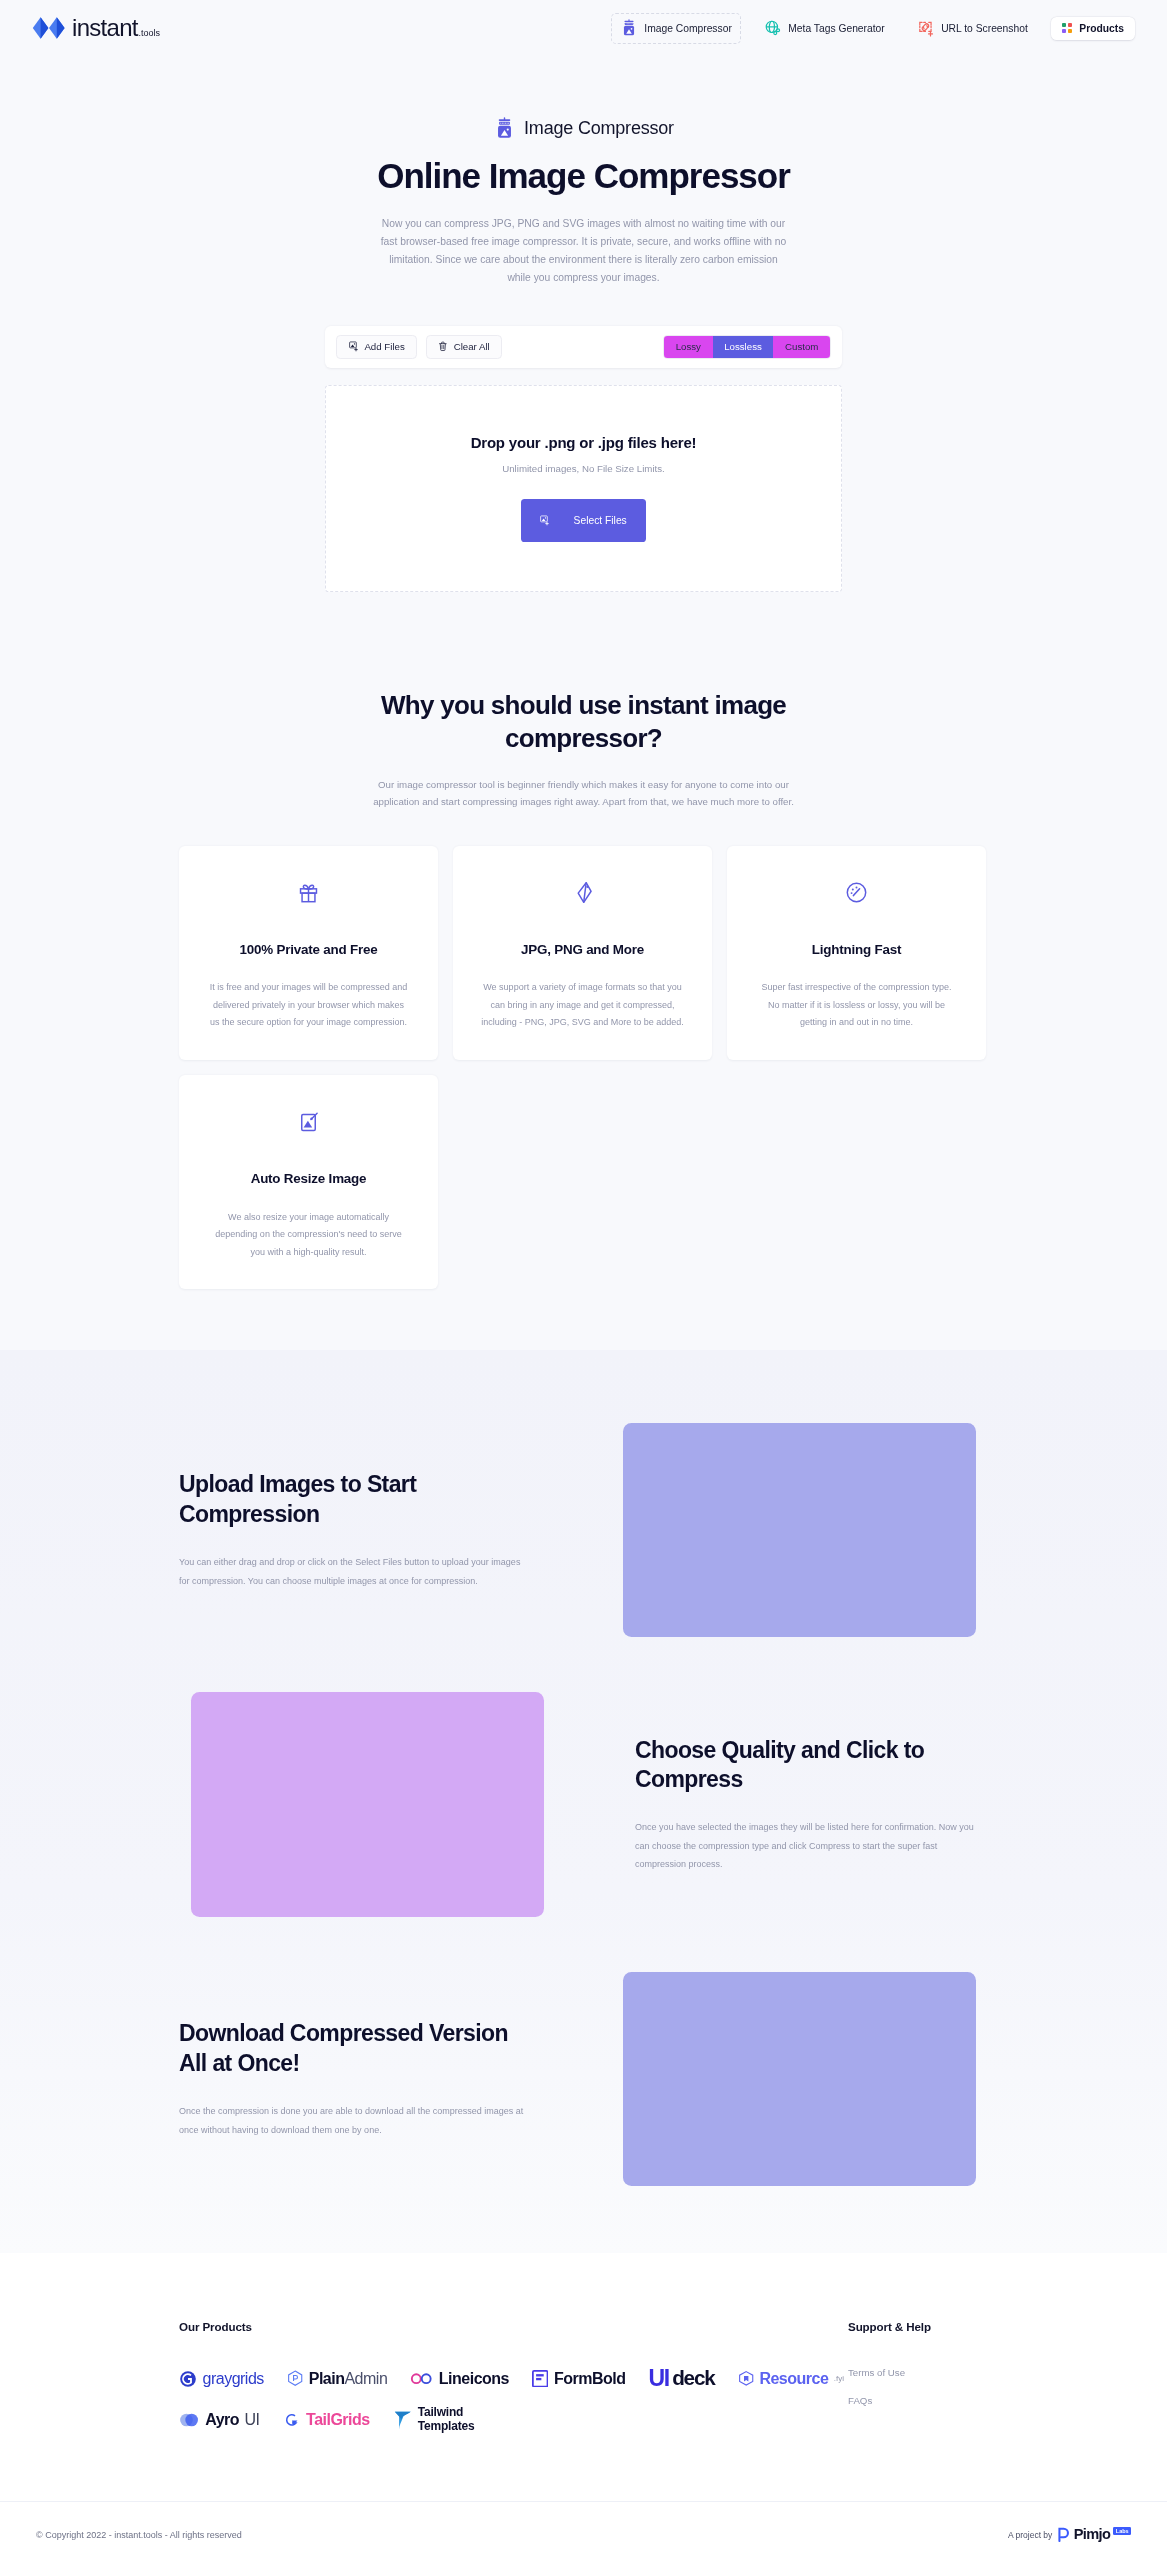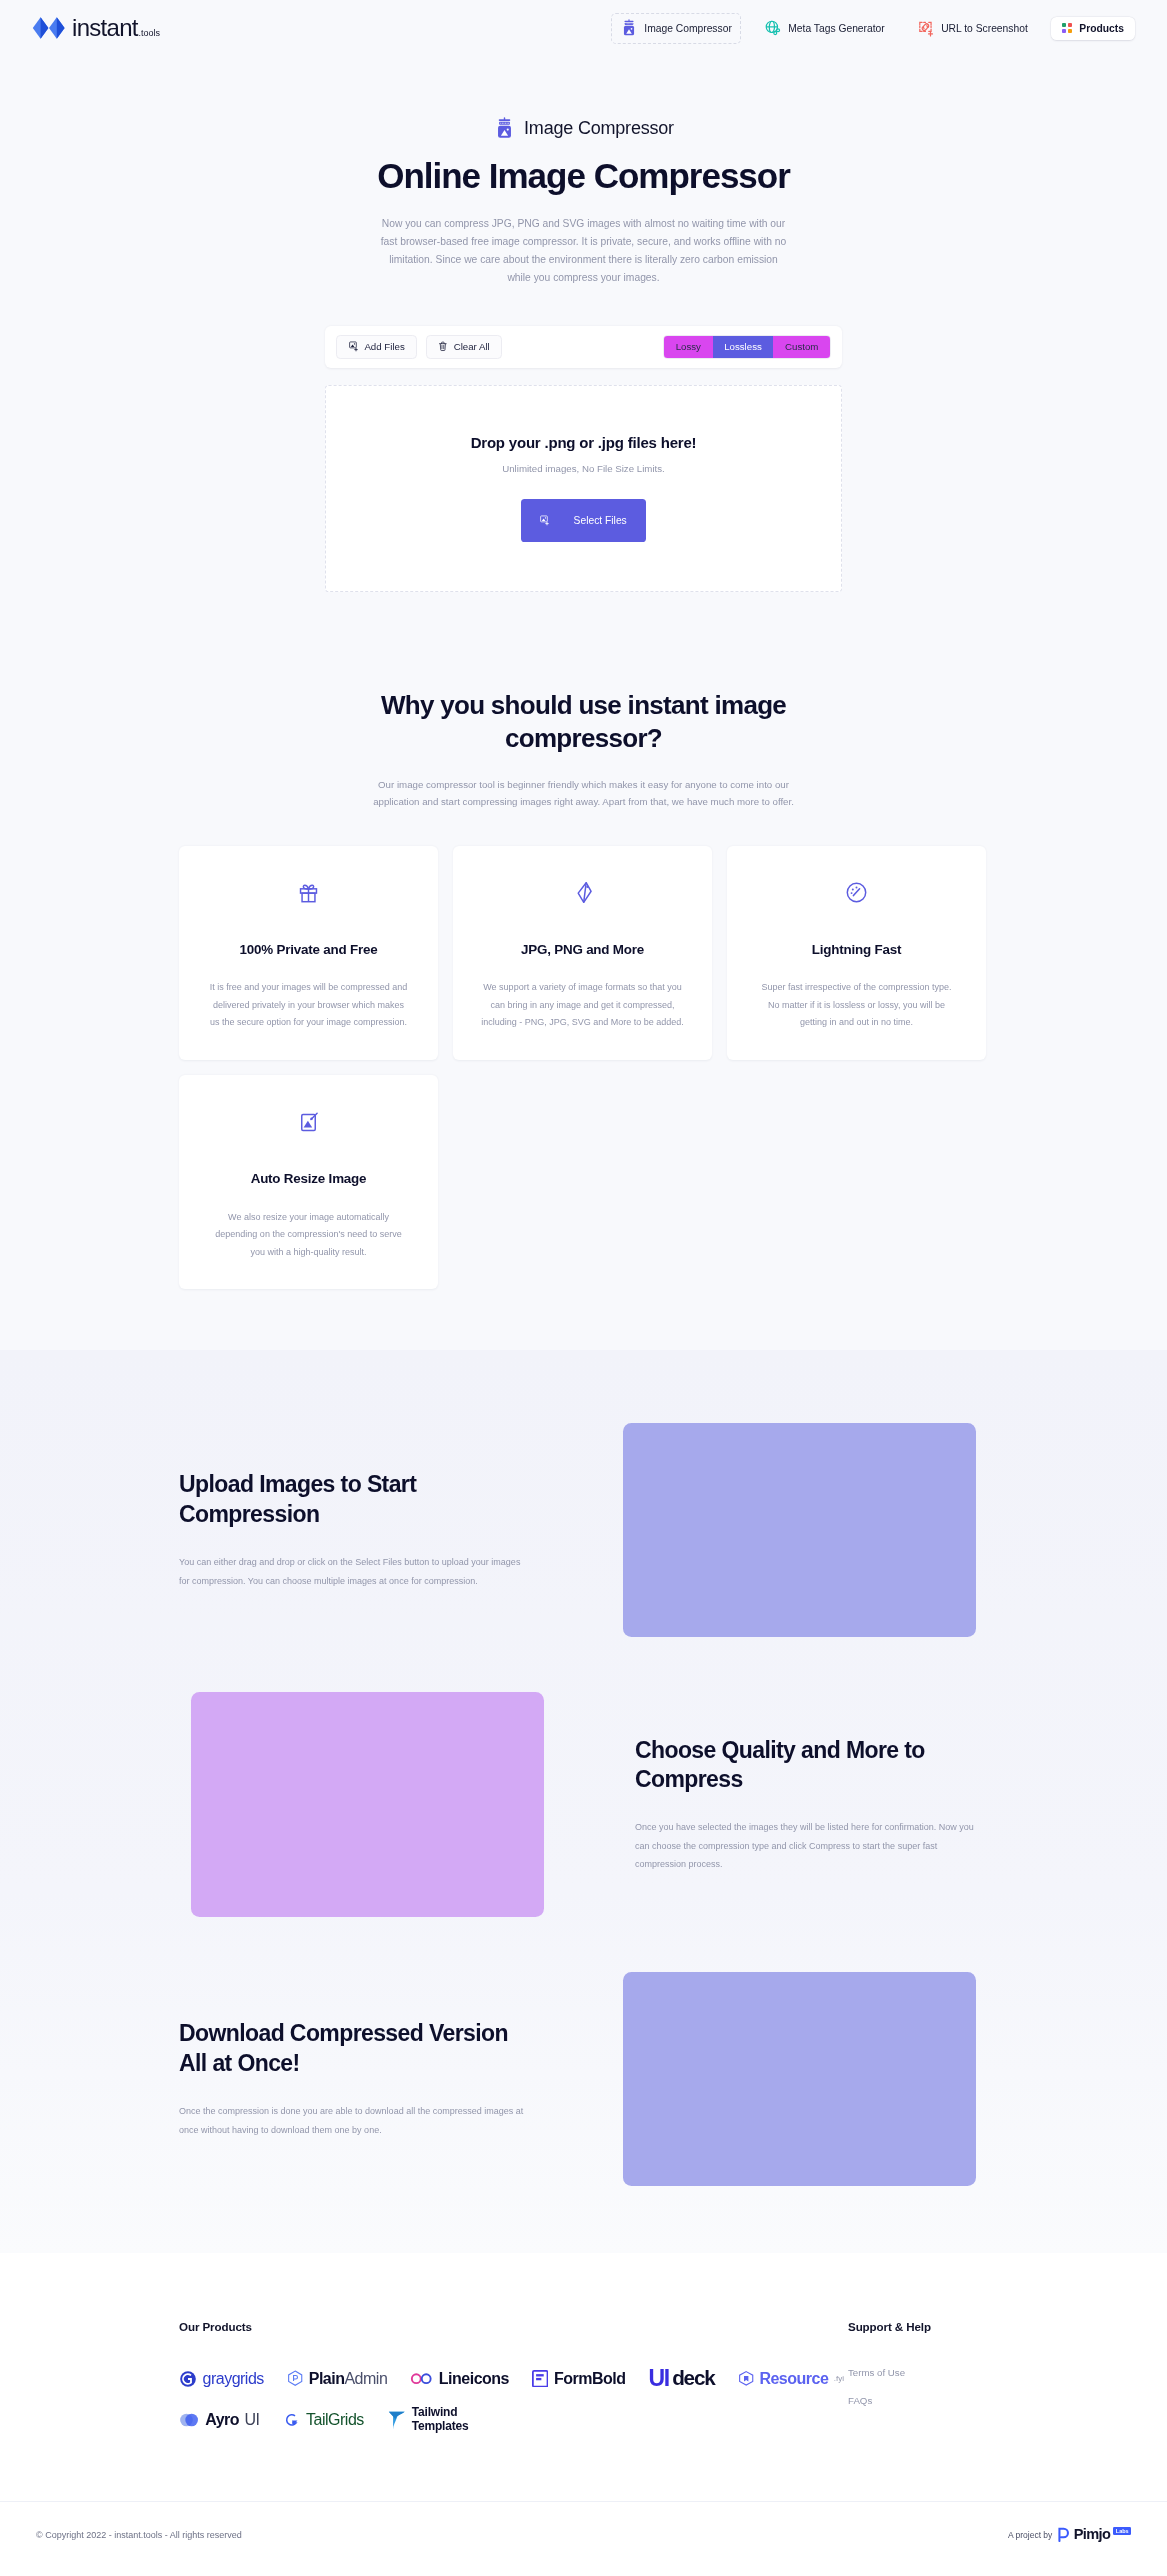--- a/index.html
+++ b/index.html
@@ -433,21 +433,21 @@
     <div class="step">
       <div class="step-txt">
         <div class="step-title">Upload Images to Start Compression</div>
         <div class="step-body">You can either drag and drop or click on the Select Files button to upload your images for compression. You can choose multiple images at once for compression.</div>
       </div>
       <div class="step-img" style="background:#a6a9ec"></div>
     </div>
 
     <div class="step rev">
       <div class="step-txt">
-        <div class="step-title">Choose Quality and More to Compress</div>
+        <div class="step-title">Choose Quality and Click to Compress</div>
         <div class="step-body">Once you have selected the images they will be listed here for confirmation. Now you can choose the compression type and click Compress to start the super fast compression process.</div>
       </div>
       <div class="step-img" style="background:#d3a9f5;height:225px"></div>
     </div>
 
     <div class="step">
       <div class="step-txt">
         <div class="step-title">Download Compressed Version All at Once!</div>
         <div class="step-body">Once the compression is done you are able to download all the compressed images at once without having to download them one by one.</div>
       </div>
@@ -521,21 +521,21 @@
               </svg>
               <span class="plogo-txt" style="color:#0d0f2b;font-weight:800">Ayro</span>
               <span class="plogo-txt" style="color:#3d4258;font-weight:400">UI</span>
             </div>
 
             <div class="plogo">
               <svg width="18" height="18" viewBox="0 0 30 30">
                 <path d="M20 8 a8.6 8.6 0 1 0 1.6 12 h-6.4" fill="none" stroke="#3a5cf0" stroke-width="2.6"></path>
                 <polygon points="15,16 24,16 17,24" fill="#3a5cf0"></polygon>
               </svg>
-              <span class="plogo-txt" style="color:#14532d;font-weight:400">TailGrids</span>
+              <span class="plogo-txt" style="color:#ec4899;font-weight:700">TailGrids</span>
             </div>
 
             <div class="plogo">
               <svg width="19.5" height="20.7" viewBox="0 0 32 34">
                 <path d="M3 3 h26 a0 0 0 0 1 0 0 c-8 6 -11 4 -13 10 c-2 6 -6 12 -6 19 V10 Z" fill="#2f9ae0"></path>
                 <path d="M3 3 h26 c-9 7 -13 5 -15 12 Z" fill="#1f7fc9"></path>
               </svg>
               <span style="font-size:12px;font-weight:700;color:#0d0f2b;line-height:1.16;letter-spacing:-0.2px">Tailwind<br>Templates</span>
             </div>
           </div>

